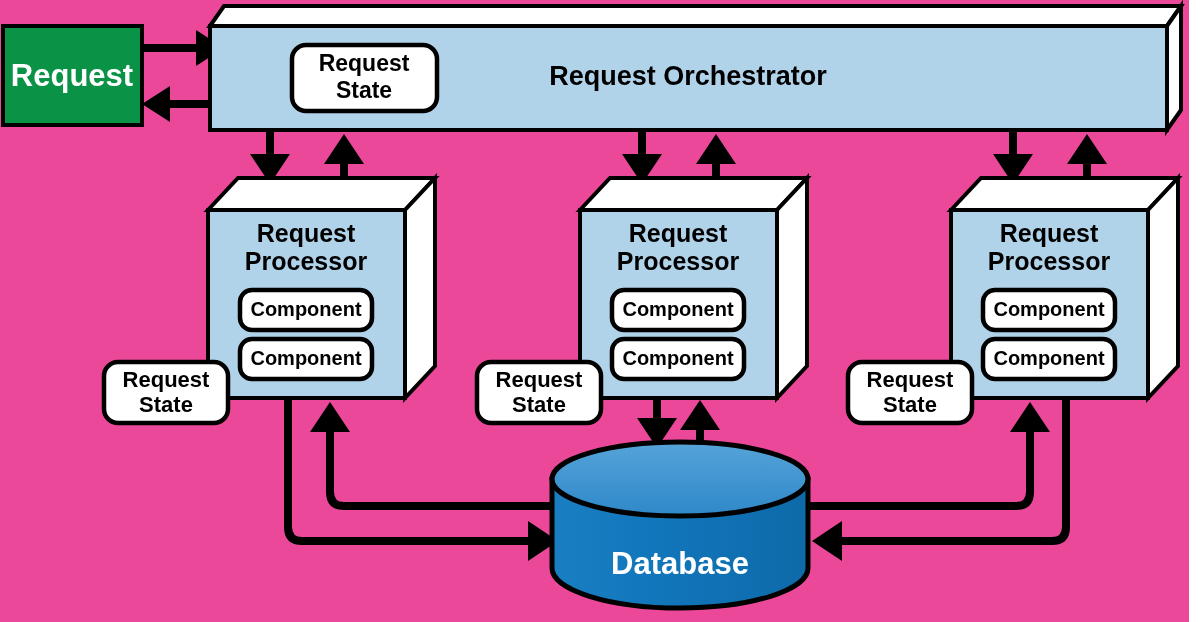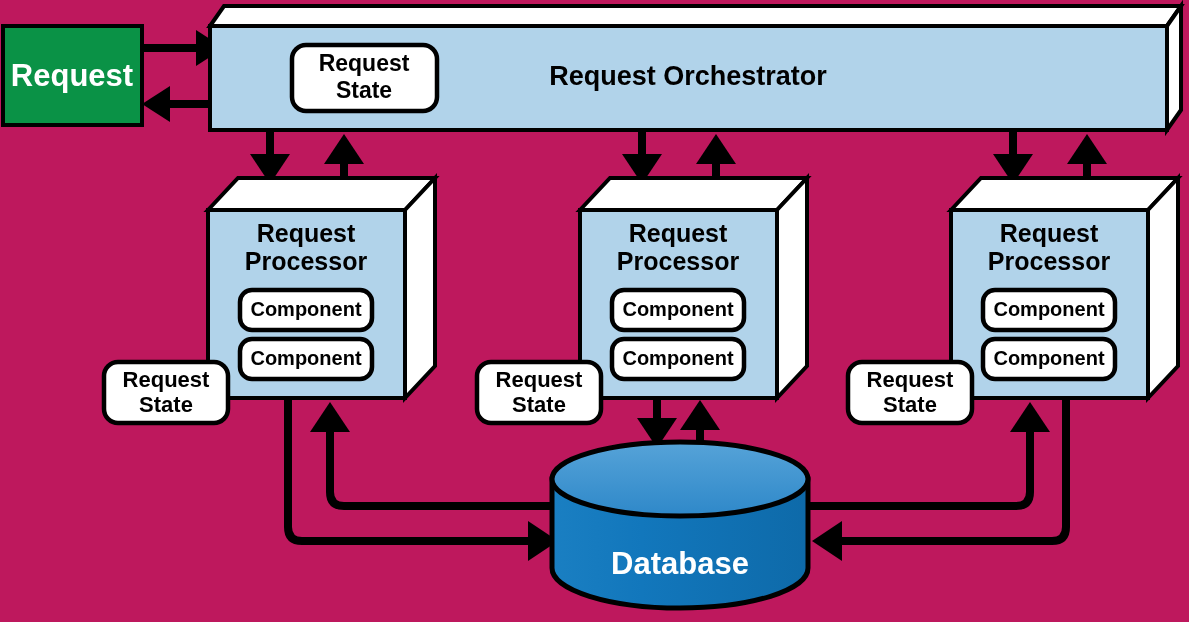--- a/index.html
+++ b/index.html
@@ -10,21 +10,21 @@
   body {
     width: 1200px;
     height: 622px;
     overflow: hidden;
     font-family: "Liberation Sans", sans-serif;
   }
   #diagram-root {
     position: relative;
     width: 1189px;
     height: 622px;
-    background: #be185d;
+    background: #ec4899;
   }
   svg.diagram {
     display: block;
     width: 1200px;
     height: 622px;
   }
   text {
     font-family: "Liberation Sans", sans-serif;
     font-weight: bold;
     fill: #000000;

